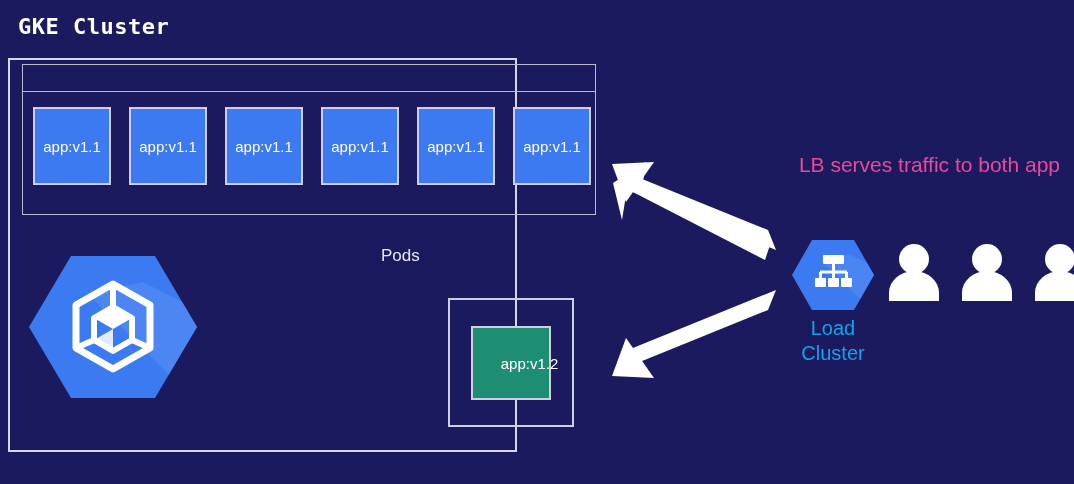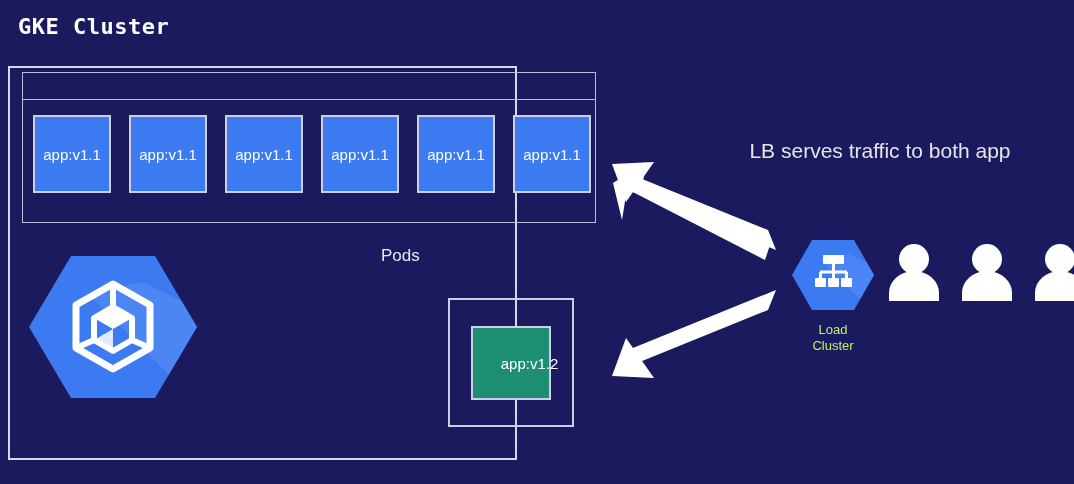--- a/index.html
+++ b/index.html
@@ -18,21 +18,20 @@
     font-weight:bold; font-size:22px; color:#ffffff;
     letter-spacing:0.5px; white-space:nowrap;
   }
 
   
   .cluster-frame {
     position:absolute; left:8px; top:58px;
     width:509px; height:394px;
     border:2px solid #d8d6e8;
     background:transparent;
-    margin-top:8px;
   }
   .nodepool-frame {
     position:absolute; left:12px; top:4px;
     width:574px; height:151px;
     border:1px solid #bdbbd4;
     background:transparent;
   }
   .nodepool-strip {
     position:absolute; left:0; top:0;
     width:100%; height:27px;
@@ -85,33 +84,33 @@
     border:2px solid #d0cee2;
     display:flex; align-items:center; justify-content:center;
     color:#ffffff; font-size:15px; white-space:nowrap;padding-left:37px;
   }
 
   
   .arrows { position:absolute; left:610px; top:150px; width:200px; height:240px; }
 
   
   .lb-caption {
-    position:absolute; left:700px; top:138px;
-    width:360px; text-align:center;
-    font-size:21px; color:#e5e5e5; line-height:1.22;
+    position:absolute; left:700px; top:152px;
+    width:360px; text-align:right;
+    font-size:21px; color:#ec4899; line-height:1.22;
   }
 
   
   .lb-wrap {
     position:absolute; left:788px; top:238px;
     width:90px; text-align:center;
   }
   .lb-hex { position:relative; width:84px; height:74px; margin:0 auto; }
   .lb-caption-text {
-    margin-top:10px; font-size:13px; color:#bef264; line-height:1.25;
+    margin-top:4px; font-size:20px; color:#0ea5e9; line-height:1.25;
   }
 
   
   .users {
     position:absolute; left:888px; top:243px;
     display:flex; gap:21px;
   }
   .user { width:52px; height:58px; position:relative; }
 </style>
 </head>

